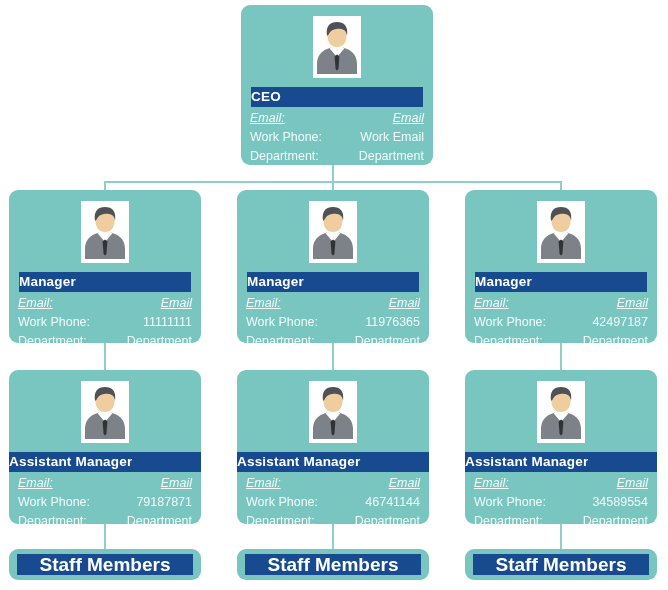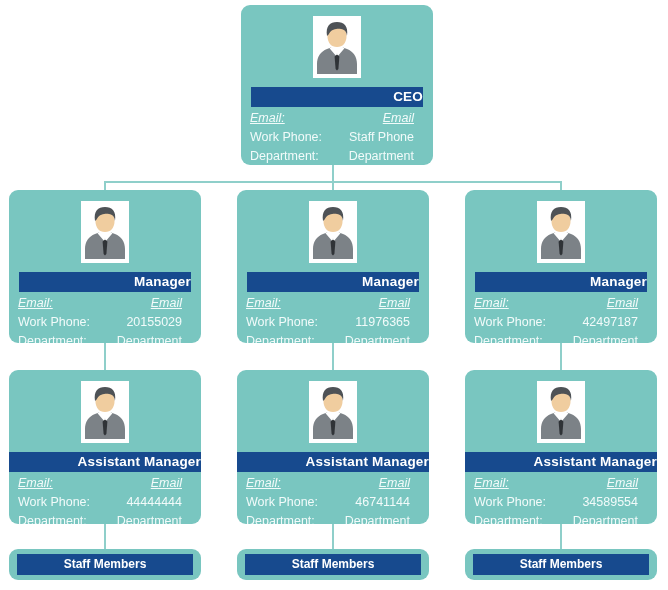--- a/index.html
+++ b/index.html
@@ -47,34 +47,34 @@
     height: 62px;
     background: #ffffff;
     display: block;
   }
 
   .title-bar {
     background: #174a8e;
     color: #ffffff;
     font-size: 13.5px;
     font-weight: bold;
-    text-align: right;
+    text-align: left;
     line-height: 20px;
     height: 20px;
     letter-spacing: .2px;
   }
   .title-inset {
     margin: 9px 10px 0 10px;
   }
   .title-bleed {
     margin: 9px 0 0 0;
   }
 
   .details {
-    padding: 2px 19px 8px 9px;
+    padding: 2px 9px 8px 9px;
   }
   .row {
     display: flex;
     justify-content: space-between;
     align-items: baseline;
     font-size: 12.5px;
     color: #f2fbfa;
     line-height: 19px;
     white-space: nowrap;
   }
@@ -90,21 +90,21 @@
   .staff-card {
     position: absolute;
     background: #79c6c0;
     border-radius: 9px;
     box-sizing: border-box;
     padding: 5px 8px;
   }
   .staff-bar {
     background: #174a8e;
     color: #ffffff;
-    font-size: 12px;
+    font-size: 19px;
     font-weight: bold;
     text-align: center;
     line-height: 21px;
     height: 21px;
   }
 </style>
 </head>
 <body>
 
 <div id="chart">
@@ -137,21 +137,21 @@
       </svg>
     </div>
     <div class="title-bar title-inset">CEO</div>
     <div class="details">
       <div class="row email">
         <span class="lbl">Email:</span>
         <span class="val">Email</span>
       </div>
       <div class="row">
         <span class="lbl">Work Phone:</span>
-        <span class="val">Staff Phone</span>
+        <span class="val">Work Email</span>
       </div>
       <div class="row">
         <span class="lbl">Department:</span>
         <span class="val">Department</span>
       </div>
     </div>
   </div>
 
   <div class="card" style="left:9px; top:190px; width:192px; height:153px;">
     <div class="avatar-wrap">
@@ -165,21 +165,21 @@
       </svg>
     </div>
     <div class="title-bar title-inset">Manager</div>
     <div class="details">
       <div class="row email">
         <span class="lbl">Email:</span>
         <span class="val">Email</span>
       </div>
       <div class="row">
         <span class="lbl">Work Phone:</span>
-        <span class="val">20155029</span>
+        <span class="val">11111111</span>
       </div>
       <div class="row">
         <span class="lbl">Department:</span>
         <span class="val">Department</span>
       </div>
     </div>
   </div>
 
   <div class="card" style="left:237px; top:190px; width:192px; height:153px;">
     <div class="avatar-wrap">
@@ -249,21 +249,21 @@
       </svg>
     </div>
     <div class="title-bar title-bleed">Assistant Manager</div>
     <div class="details">
       <div class="row email">
         <span class="lbl">Email:</span>
         <span class="val">Email</span>
       </div>
       <div class="row">
         <span class="lbl">Work Phone:</span>
-        <span class="val">44444444</span>
+        <span class="val">79187871</span>
       </div>
       <div class="row">
         <span class="lbl">Department:</span>
         <span class="val">Department</span>
       </div>
     </div>
   </div>
 
   <div class="card" style="left:237px; top:370px; width:192px; height:154px;">
     <div class="avatar-wrap">

